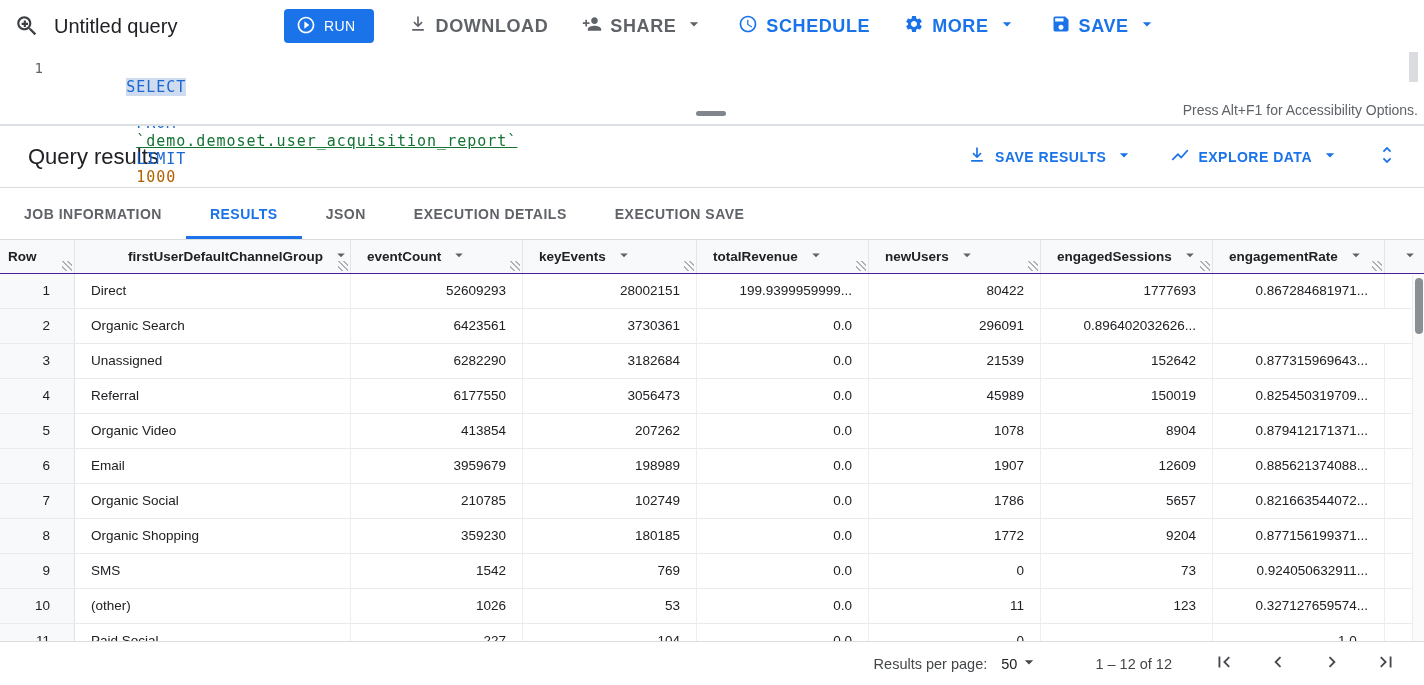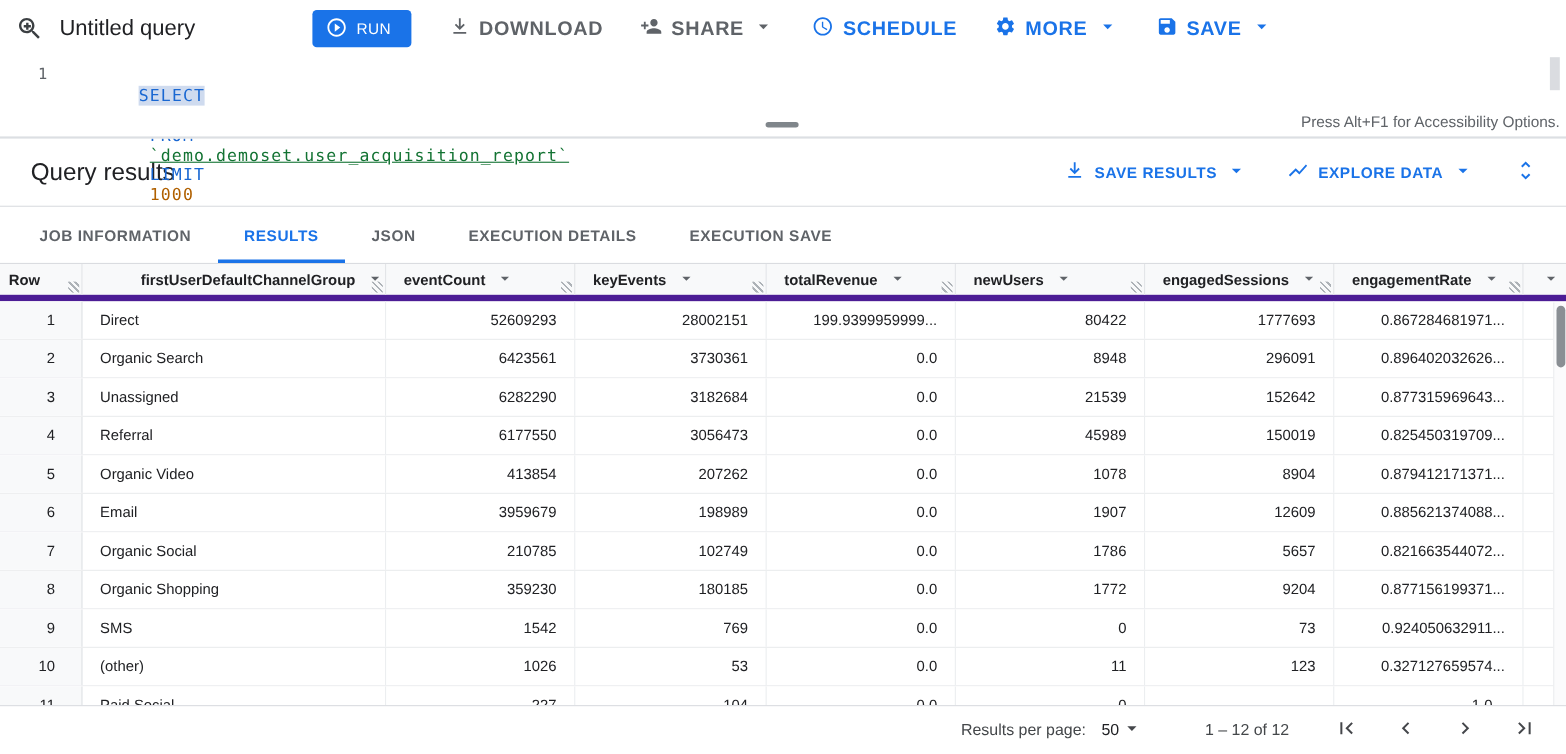--- a/index.html
+++ b/index.html
@@ -34,27 +34,27 @@
   .hint { position:absolute; right:6px; top:4px; font-size:14px; color:#5f6368; white-space:nowrap; }
   .handle { position:absolute; left:696px; top:13px; width:30px; height:5px; border-radius:3px; background:#80868b; cursor:row-resize; }
 
   
   .results-header { height:62px; display:flex; align-items:center; padding:0 26px 0 28px; border-bottom:1px solid #dadce0; flex:none; }
   .rh-title { font-size:22px; font-weight:400; color:#202124; flex:1; }
   .rh-actions { display:flex; align-items:center; gap:36px; }
   .rh-btn { display:flex; align-items:center; gap:8px; color:#1a73e8; background:none; border:none; font-size:14px; font-weight:600; letter-spacing:.5px; font-family:inherit; cursor:pointer; }
 
   
-  .tabbar { height:52px; display:flex; align-items:stretch; padding-left:12px; border-bottom:1px solid #dadce0; flex:none; }
+  .tabbar { height:52px; display:flex; align-items:stretch; padding-left:0; border-bottom:1px solid #dadce0; flex:none; }
   .tab { display:flex; align-items:center; padding:0 24px; font-size:14px; font-weight:600; letter-spacing:.5px; color:#5f6368; background:none; border:none; cursor:pointer; font-family:inherit; }
   .tab.active { color:#1a73e8; box-shadow:inset 0 -3px 0 #1a73e8; }
 
   
   .table-area { flex:1; position:relative; overflow:hidden; }
-  .thead { display:flex; height:34px; background:#f8f9fa; border-bottom:6px solid #4c1d95; }
+  .thead { display:flex; height:34px; background:#f8f9fa; border-bottom:1px solid #4c1d95; }
   .th { position:relative; display:flex; align-items:center; padding-left:16px; font-size:13.5px; font-weight:600; color:#202124; border-right:1px solid #e3e5e8; white-space:nowrap; overflow:hidden; cursor:pointer; }
   .th.c0 { padding-left:8px; }
   .th .caret { margin-left:9px; }
   .tr { display:flex; height:35px; background:#fff; border-bottom:1px solid #e8eaed; }
   .td { font-size:13.5px; line-height:34px; color:#202124; border-right:1px solid #eceef0; overflow:hidden; white-space:nowrap; }
   .td.c0 { background:#f8f9fa; text-align:right; padding-right:24px; border-right:1px solid #e0e2e5; }
   .td.txt { padding-left:16px; }
   .td.num { text-align:right; padding-right:16px; }
   .c0 { width:75px; flex:none; }
   .c1 { width:276px; flex:none;justify-content:flex-end; }
@@ -270,21 +270,20 @@
         <div class="td c6 num">1777693</div>
         <div class="td c7 num">0.867284681971...</div>
         <div class="td c8"></div>
       </div>
     <div class="tr">
         <div class="td c0">2</div>
         <div class="td c1 txt">Organic Search</div>
         <div class="td c2 num">6423561</div>
         <div class="td c3 num">3730361</div>
         <div class="td c4 num">0.0</div>
-        <div class="td c5 num">8948</div>
         <div class="td c6 num">296091</div>
         <div class="td c7 num">0.896402032626...</div>
         <div class="td c8"></div>
       </div>
     <div class="tr">
         <div class="td c0">3</div>
         <div class="td c1 txt">Unassigned</div>
         <div class="td c2 num">6282290</div>
         <div class="td c3 num">3182684</div>
         <div class="td c4 num">0.0</div>

